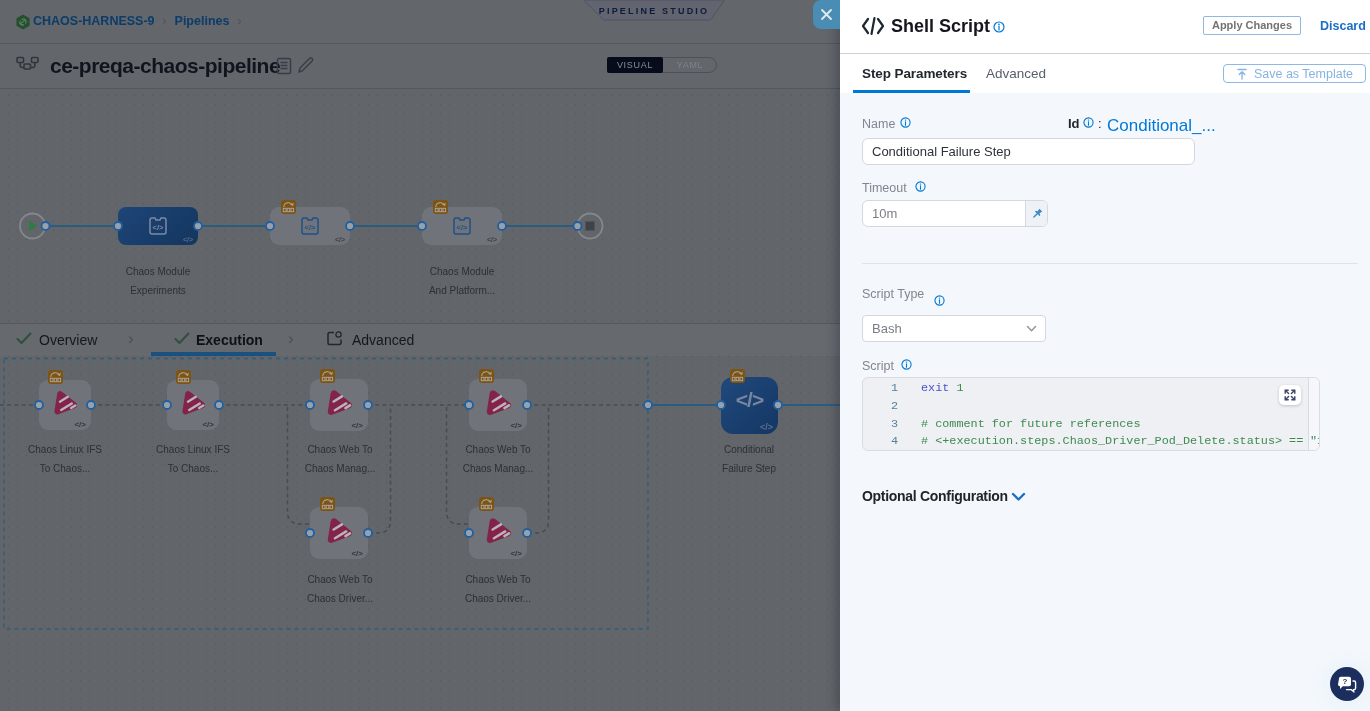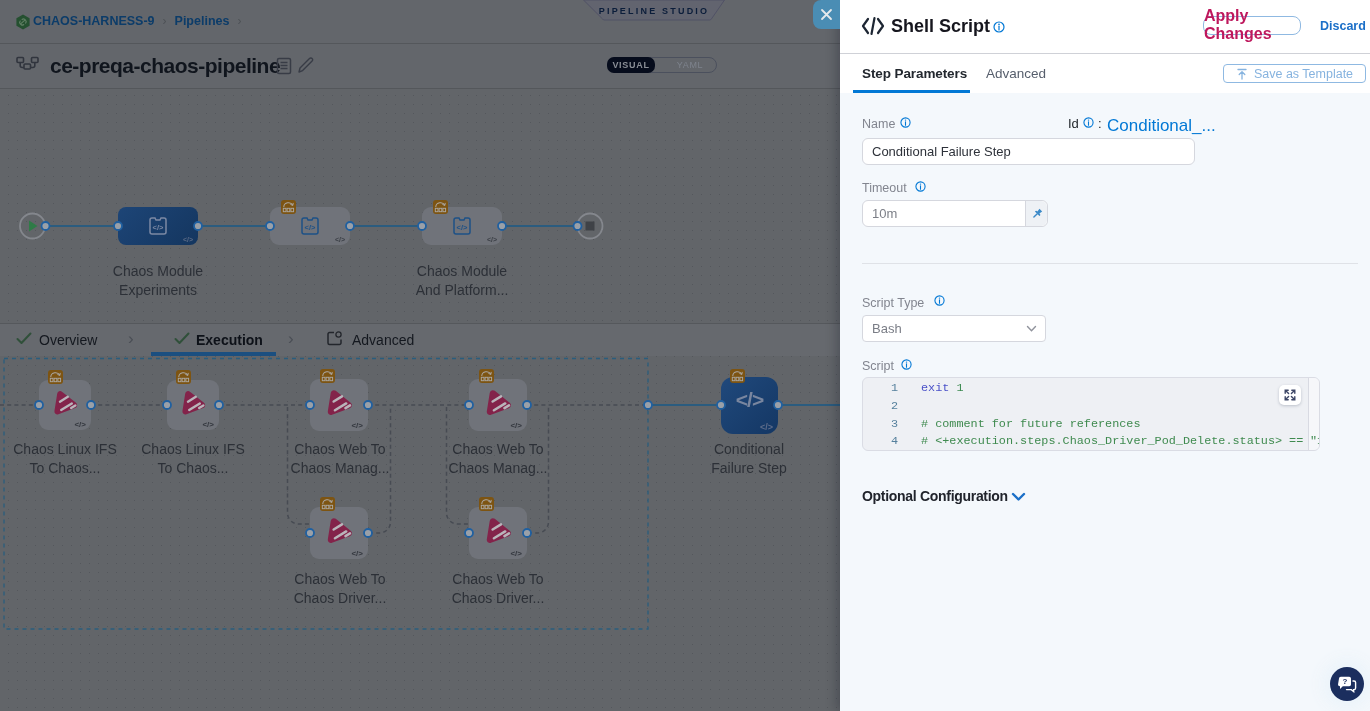--- a/index.html
+++ b/index.html
@@ -10,21 +10,21 @@
 #topbar2{position:absolute;left:0;top:44px;width:842px;height:45px;background:#63666b;border-bottom:1px solid #54575b}
 #canvas{position:absolute;left:0;top:89px;width:842px;height:622px;background:#626569;background-image:radial-gradient(circle, #54575c 0.78px, transparent 1px);background-size:9px 9px;background-position:4px 2px}
 #tabbar{position:absolute;left:0;top:323px;width:842px;height:33px;background:#66696e;border-top:1px solid #55585c}
 .crumb{color:#0c3c69;font-size:12.5px;font-weight:600}
 .crumbsep{color:#4e5257;font-size:12px}
 #drawer{position:absolute;left:840px;top:0;width:530px;height:711px;background:#fff;box-shadow:-4px 0 10px rgba(10,15,30,0.25)}
 #drawerform{position:absolute;left:840px;top:93px;width:530px;height:618px;background:#f4f8fc}
 .lbl{position:absolute;color:#82858f;font-size:12.5px}
 .inp{position:absolute;background:#fff;border:1px solid #d5d7de;border-radius:6px;font-size:13px;color:#2e323a;display:flex;align-items:center;padding-left:9px}
 .mono{font-family:"Liberation Mono",monospace}
-.nodelabel{position:absolute;color:#2c3037;font-size:14px;line-height:19px;text-align:center}
+.nodelabel{position:absolute;color:#2c3037;font-size:10px;line-height:19px;text-align:center}
 .badge{position:absolute;width:15px;height:14px;background:#7d5412;border-radius:3px}
 .whitenode{position:absolute;background:#70737a;border-radius:9px}
 .chaosnode{display:flex;align-items:center;justify-content:center}
 .ctri{fill:#83234a}
 .cslash path{stroke:#b9b4ba;stroke-width:2.4;fill:none;stroke-linecap:round}
 .cicon{transform:rotate(9deg)}
 .csub{position:absolute;right:5px;bottom:1px;font-size:8px;font-weight:bold;color:#33373e}
 .badge svg{position:absolute;left:0;top:0}
 </style>
 </head>
@@ -62,21 +62,21 @@
   <div class="abs" style="left:50px;top:54px;font-size:21px;font-weight:bold;color:#10151d;letter-spacing:-0.5px">ce-preqa-chaos-pipeline</div>
   <svg class="abs" style="left:276px;top:57px" width="16" height="18" viewBox="0 0 16 18">
     <rect x="1.5" y="1.5" width="13" height="15" rx="1.5" fill="none" stroke="#383c46" stroke-width="1.5"></rect>
     <path d="M4.5 5.5 h7 M4.5 8.5 h7 M4.5 11.5 h7" stroke="#383c46" stroke-width="1.3"></path>
   </svg>
   <svg class="abs" style="left:297px;top:57px" width="17" height="17" viewBox="0 0 17 17">
     <path d="M2 15 l1 -4 L12.5 1.5 a1.8 1.8 0 0 1 2.6 0 a1.8 1.8 0 0 1 0 2.6 L5.6 13.6 Z" fill="none" stroke="#383c46" stroke-width="1.4" stroke-linejoin="round"></path>
   </svg>
 
   <div class="abs" style="left:607px;top:57px;width:110px;height:16px;border:1px solid #4b505d;border-radius:9px"></div>
-  <div class="abs" style="left:607px;top:57px;width:48px;height:16px;background:#060c1c;border-radius:7px;display:flex;align-items:center;justify-content:center;font-size:9px;font-weight:bold;letter-spacing:0.7px;color:#8a8e96">VISUAL</div>
+  <div class="abs" style="left:607px;top:57px;width:56px;height:16px;background:#060c1c;border-radius:2px;display:flex;align-items:center;justify-content:center;font-size:9px;font-weight:normal;letter-spacing:0.7px;color:#8a8e96">VISUAL</div>
   <div class="abs" style="left:663px;top:57px;width:54px;height:16px;display:flex;align-items:center;justify-content:center;font-size:9px;font-weight:normal;letter-spacing:0.7px;color:#7e838d">YAML</div>
 
   <svg class="abs" style="left:16px;top:332px" width="16" height="13" viewBox="0 0 16 13">
       <path d="M1.5 7 L5.5 11 L14.5 1.5" stroke="#30503a" stroke-width="2" fill="none" stroke-linecap="round" stroke-linejoin="round"></path>
     </svg>
   <div class="abs" style="left:39px;top:332px;font-size:14px;color:#14181f">Overview</div>
   <div class="abs" style="left:128px;top:329px;font-size:17px;color:#4a4e55">›</div>
   <svg class="abs" style="left:174px;top:332px" width="16" height="13" viewBox="0 0 16 13">
       <path d="M1.5 7 L5.5 11 L14.5 1.5" stroke="#30503a" stroke-width="2" fill="none" stroke-linecap="round" stroke-linejoin="round"></path>
     </svg>
@@ -351,21 +351,21 @@
 
 <svg class="abs" style="left:861px;top:16px" width="24" height="20" viewBox="0 0 24 20">
   <path d="M7 3 L2 10 L7 17 M17 3 L22 10 L17 17 M13.5 2 L10.5 18" stroke="#1d2633" stroke-width="2.2" fill="none" stroke-linecap="round" stroke-linejoin="round"></path>
 </svg>
 <div class="abs" style="left:891px;top:16px;font-size:18px;font-weight:bold;color:#16161e">Shell Script</div>
 <svg class="abs" style="left:993px;top:21px" width="12" height="12" viewBox="0 0 12 12">
     <circle cx="6" cy="6" r="5" fill="none" stroke="#0278d5" stroke-width="1.2"></circle>
     <path d="M6 5.2 V9" stroke="#0278d5" stroke-width="1.2" stroke-linecap="round"></path>
     <circle cx="6" cy="3.4" r="0.8" fill="#0278d5"></circle>
   </svg>
-<div class="abs" style="left:1203px;top:15.5px;width:98px;height:19.5px;border:1.2px solid #8fb9e2;border-radius:8px;display:flex;align-items:center;justify-content:center;font-size:16px;font-weight:600;color:#be185d">Apply Changes</div>
+<div class="abs" style="left:1203px;top:15.5px;width:98px;height:19.5px;border:1.2px solid #8fb9e2;border-radius:2px;display:flex;align-items:center;justify-content:center;font-size:11px;font-weight:600;color:#737373">Apply Changes</div>
 <div class="abs" style="left:1320px;top:18.5px;font-size:12.5px;font-weight:bold;color:#1b6fc8">Discard</div>
 <div class="abs" style="left:840px;top:53px;width:530px;height:1px;background:#cfd1d7"></div>
 
 <div class="abs" style="left:862px;top:66px;font-size:13.5px;font-weight:bold;color:#22272e;letter-spacing:-0.1px">Step Parameters</div>
 <div class="abs" style="left:986px;top:66px;font-size:13.5px;color:#565e6c">Advanced</div>
 <div class="abs" style="left:853px;top:90px;width:117px;height:3px;background:#0278d5"></div>
 <div class="abs" style="left:1223px;top:64px;width:143px;height:19px;border:1.2px solid #8fb9e2;border-radius:4px;display:flex;align-items:center;justify-content:center;font-size:12.5px;color:#86b3df">
   <svg width="12" height="12" viewBox="0 0 12 12" style="margin-right:6px">
       <path d="M2 1.5 h8 M6 4 v7 M3.2 6.5 L6 3.8 L8.8 6.5" stroke="#86b3df" stroke-width="1.3" fill="none" stroke-linecap="round" stroke-linejoin="round"></path>
     </svg>
@@ -373,21 +373,21 @@
 </div>
 
 <div id="drawerform"></div>
 
 <div class="lbl" style="left:862px;top:117px">Name</div>
 <svg class="abs" style="left:900px;top:117px" width="11" height="11" viewBox="0 0 12 12">
     <circle cx="6" cy="6" r="5" fill="none" stroke="#0278d5" stroke-width="1.2"></circle>
     <path d="M6 5.2 V9" stroke="#0278d5" stroke-width="1.2" stroke-linecap="round"></path>
     <circle cx="6" cy="3.4" r="0.8" fill="#0278d5"></circle>
   </svg>
-<div class="abs" style="left:1068px;top:116px;font-size:13px;font-weight:400;color:#22272b">Id</div>
+<div class="abs" style="left:1068px;top:116px;font-size:13px;font-weight:700;color:#22272b">Id</div>
 <svg class="abs" style="left:1083px;top:117px" width="11" height="11" viewBox="0 0 12 12">
     <circle cx="6" cy="6" r="5" fill="none" stroke="#0278d5" stroke-width="1.2"></circle>
     <path d="M6 5.2 V9" stroke="#0278d5" stroke-width="1.2" stroke-linecap="round"></path>
     <circle cx="6" cy="3.4" r="0.8" fill="#0278d5"></circle>
   </svg>
 <div class="abs" style="left:1098px;top:116px;font-size:13px;color:#22272b">:</div>
 <div class="abs" style="left:1107px;top:116px;font-size:17px;color:#0278d5">Conditional_...</div>
 <div class="inp" style="left:862px;top:138px;width:333px;height:27px">Conditional Failure Step</div>
 
 <div class="lbl" style="left:862px;top:181px">Timeout</div>
@@ -400,21 +400,21 @@
 <div class="abs" style="left:1025px;top:201px;width:22px;height:25px;background:#eef1f5;border-left:1px solid #d5d7de;border-radius:0 6px 6px 0">
   <svg class="abs" style="left:5px;top:6px" width="13" height="13" viewBox="0 0 13 13">
       <g transform="rotate(45 6.5 6.5)">
         <path d="M4.6 1.8 h3.8 l-0.5 3.4 h0.9 a0.9 0.9 0 0 1 0.9 0.9 v0.9 H3.3 v-0.9 a0.9 0.9 0 0 1 0.9 -0.9 h0.9 Z" fill="#3c8ac8"></path>
         <path d="M6.5 7.2 V11.6" stroke="#3c8ac8" stroke-width="1.4" stroke-linecap="round"></path>
       </g>
     </svg>
 </div>
 
 <div class="abs" style="left:862px;top:263px;width:496px;height:1px;background:#dfe2e7"></div>
-<div class="lbl" style="left:862px;top:296px">Script Type</div>
+<div class="lbl" style="left:862px;top:287px">Script Type</div>
 <svg class="abs" style="left:934px;top:295px" width="11" height="11" viewBox="0 0 12 12">
     <circle cx="6" cy="6" r="5" fill="none" stroke="#0278d5" stroke-width="1.2"></circle>
     <path d="M6 5.2 V9" stroke="#0278d5" stroke-width="1.2" stroke-linecap="round"></path>
     <circle cx="6" cy="3.4" r="0.8" fill="#0278d5"></circle>
   </svg>
 <div class="inp" style="left:862px;top:315px;width:184px;height:27px;color:#7a7d86;border-radius:4px">Bash</div>
 <svg class="abs" style="left:1026px;top:325px" width="11" height="8" viewBox="0 0 11 8">
     <path d="M1.5 1.5 L5.5 5.8 L9.5 1.5" stroke="#90939c" stroke-width="1.4" fill="none" stroke-linecap="round"></path>
   </svg>
 

